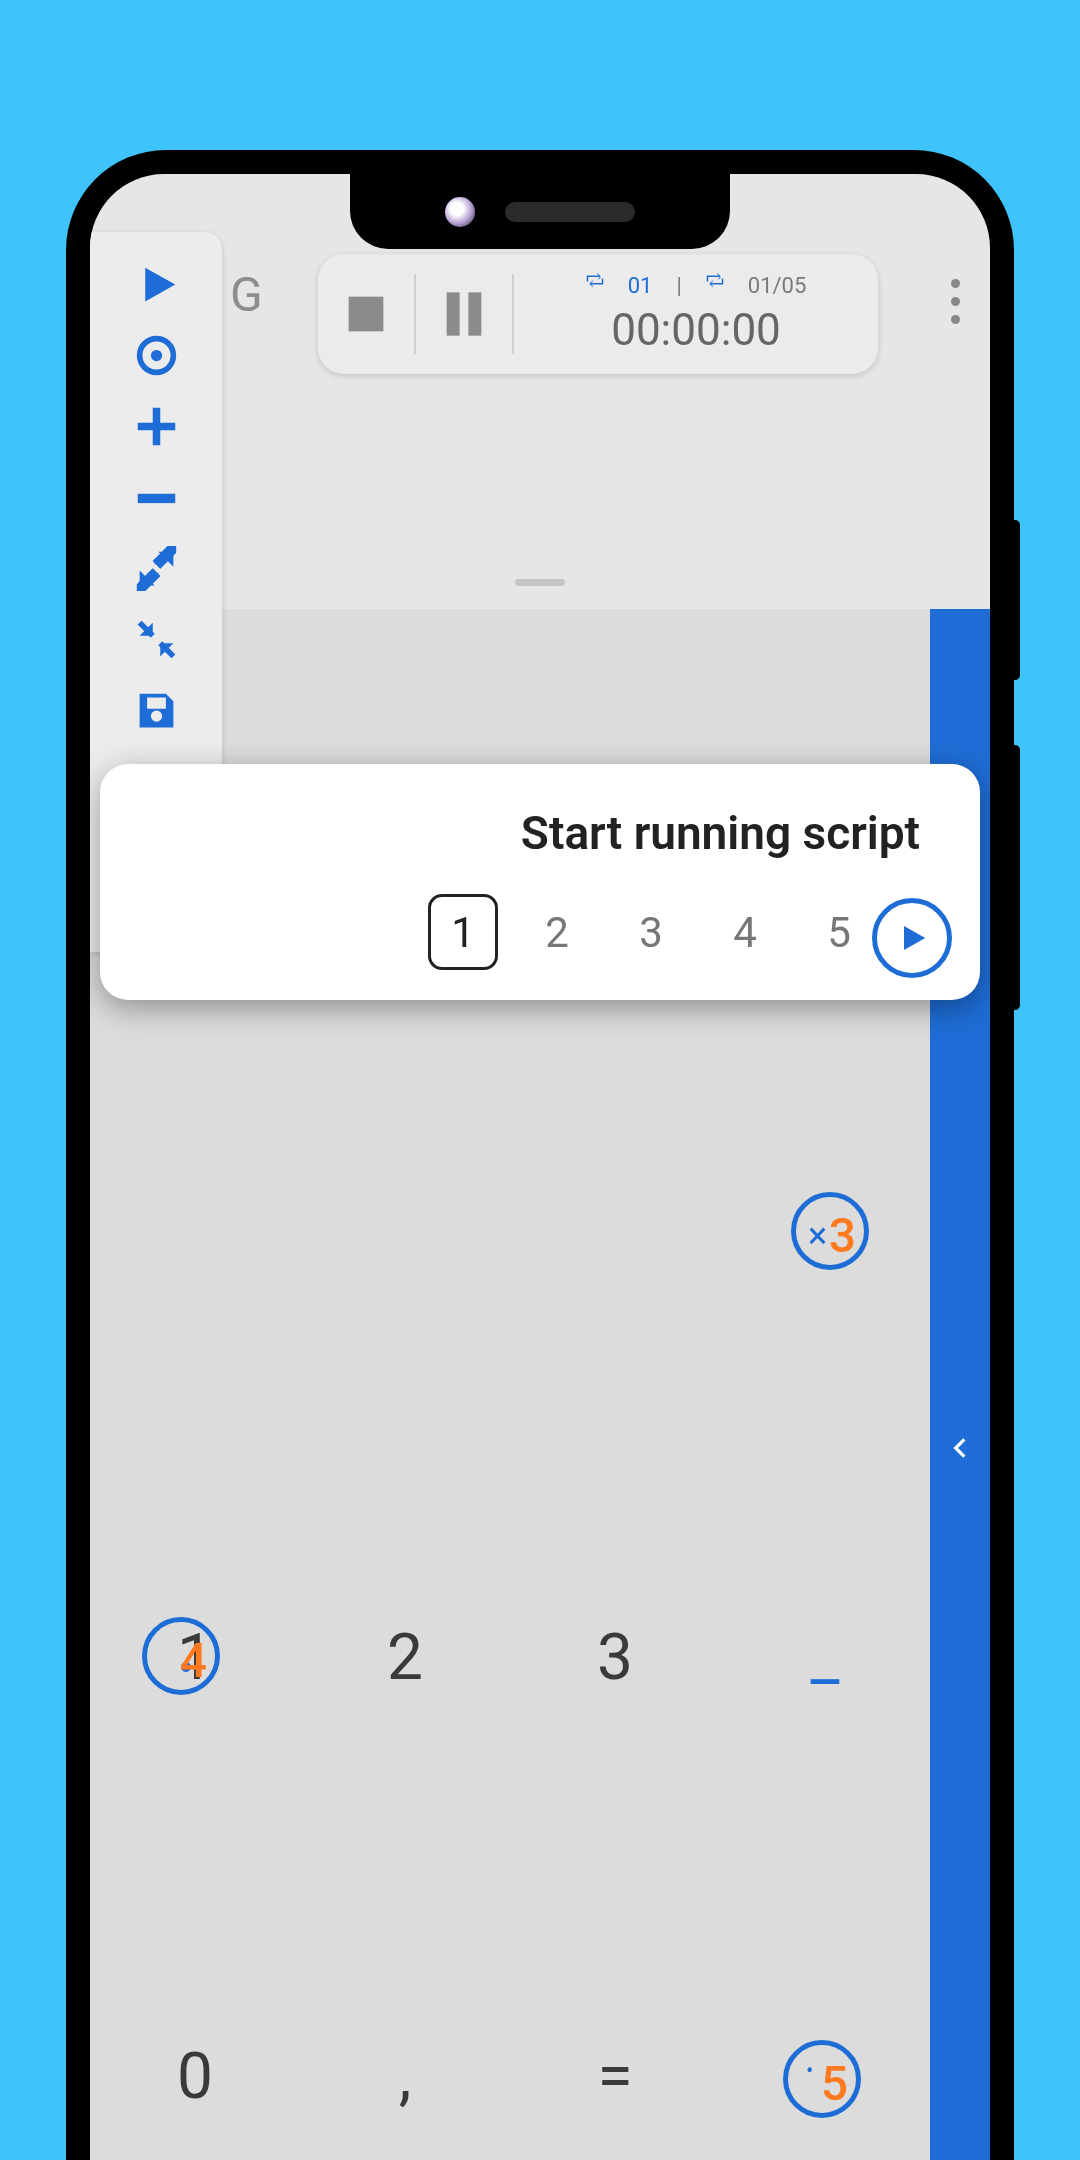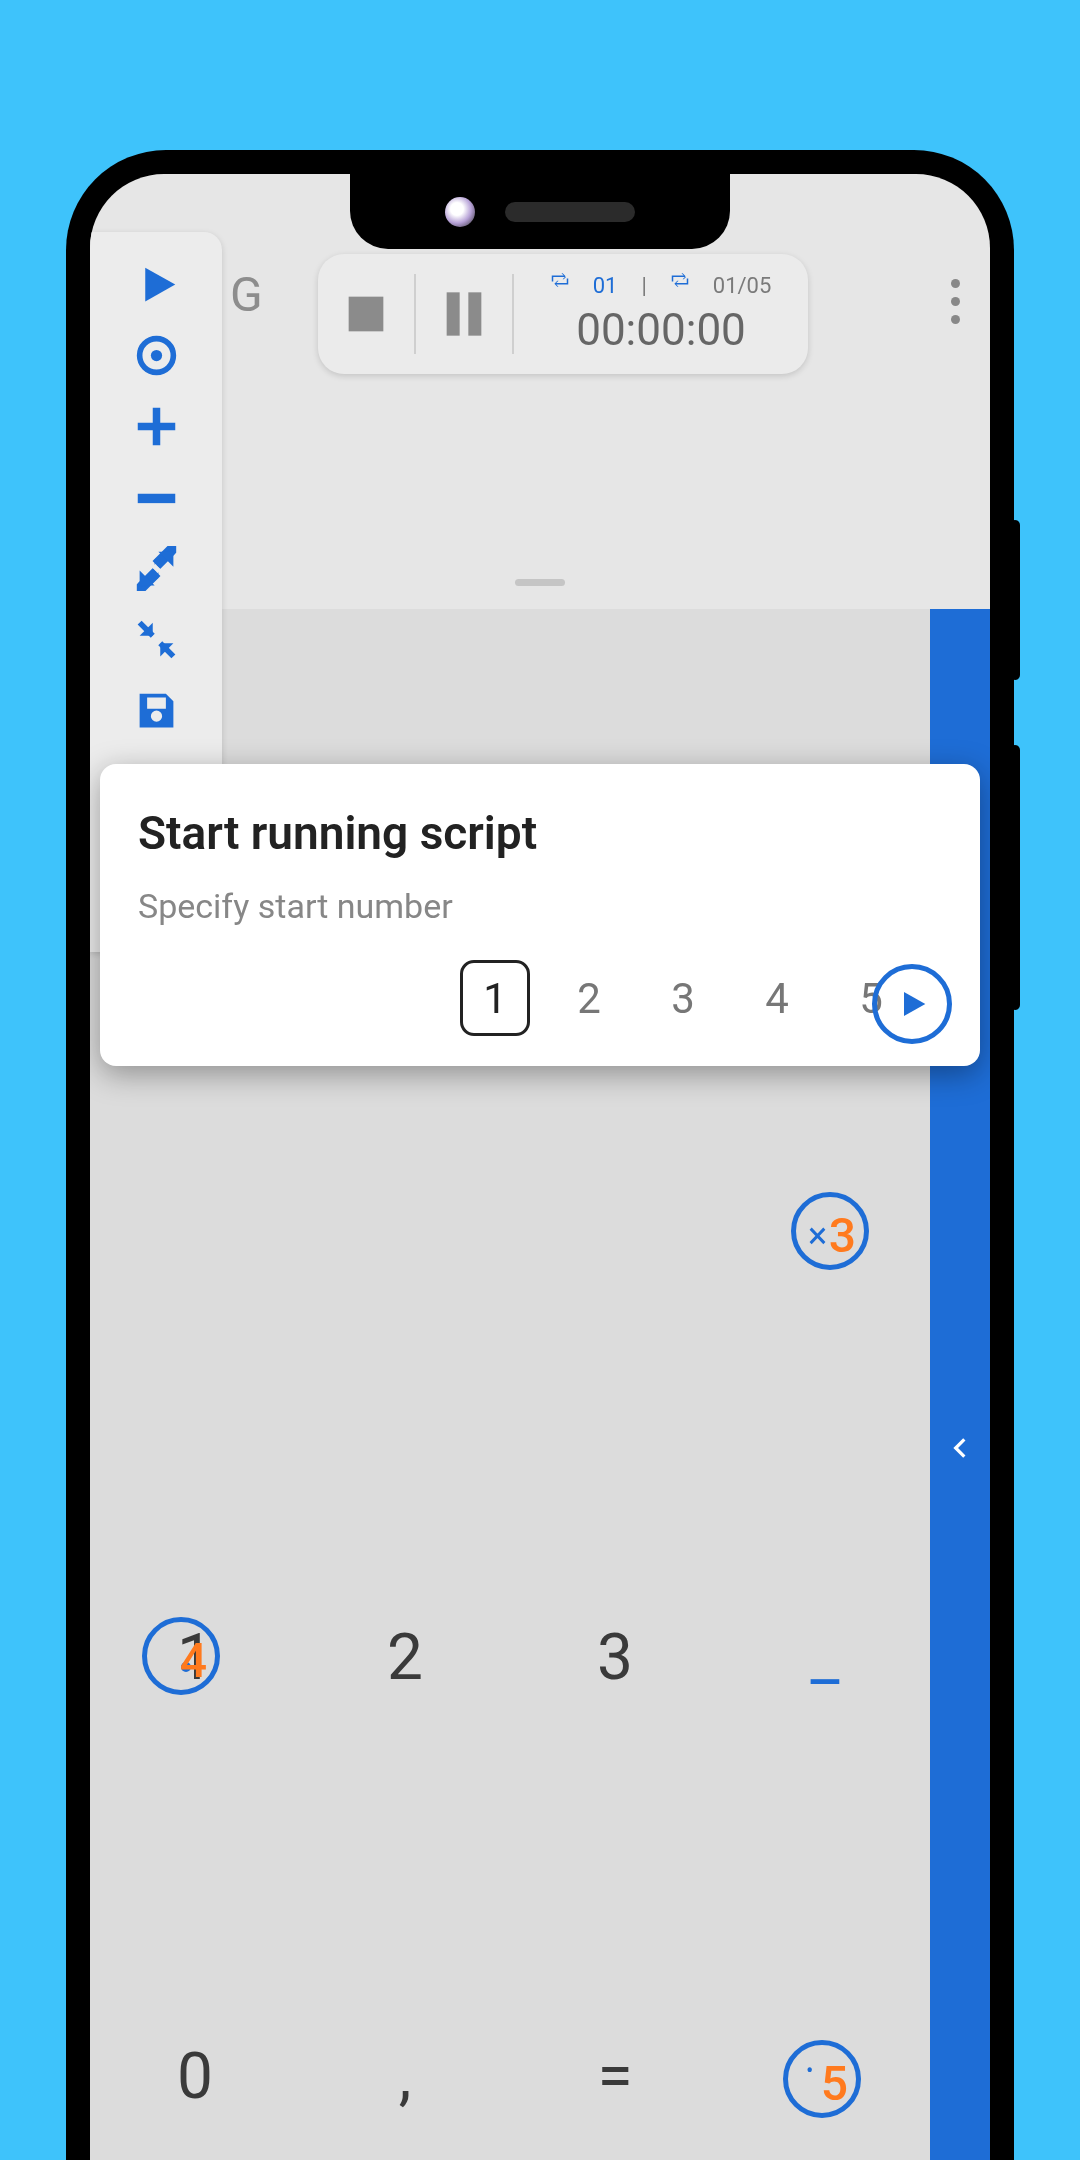--- a/index.html
+++ b/index.html
@@ -62,21 +62,21 @@
 
 .side-btn { position: absolute; right: -6px; width: 10px; background:#000; border-radius: 5px; }
 .side-btn.b1 { top: 370px; height: 160px; }
 .side-btn.b2 { top: 595px; height: 265px; }
 
 
 .top-bar {
   position: absolute;
   top: 80px;
   left: 228px;
-  width: 490px;
+  width: 560px;
   height: 120px;
   background: #ebebeb;
   border-radius: 26px;
   box-shadow: 0 2px 6px rgba(0,0,0,.15);
   display: flex;
   align-items: center;
   padding: 0 22px;
   gap: 22px;
   z-index: 3;
 }
@@ -147,24 +147,25 @@
 .mark-x { left:calc(50% - 34px); top:calc(50% - 46px); }
 .mark-1 { left:calc(50% - 53px); top:calc(50% - 40px); }
 .mark-p { left:calc(50% - 42px); top:calc(50% - 36px); }
 
 
 .dialog {
   position:absolute;
   top:590px;
   left:10px; right:10px;
   background:#fff;
-  border-radius:16px;
+  border-radius:28px;
   box-shadow:0 8px 30px rgba(0,0,0,.35);
-  padding:42px 28px 30px 38px;
+  padding:42px 60px 30px 38px;
   z-index:8;
+  text-align:right;
 }
 .dialog h2 { font-size:46px; font-weight:600; color:#222; }
 .dialog p { font-size:34px; color:#878787; margin-top:26px; }
 .num-row { display:flex; justify-content:flex-end; gap:24px; margin-top:34px; margin-right:46px; }
 .num-row .n {
   width:70px; height:76px;
   display:flex; align-items:center; justify-content:center;
   font-size:42px; color:#777;
 }
 .num-row .n.sel {
@@ -344,21 +345,20 @@
           <span class="mark mark-p">
             <span style="color:#1e6dd6;font-size:22px;position:absolute;left:18px;bottom:30px;">•</span>
             <span class="num">5</span>
           </span>
         </div>
       </div>
     </div>
 
     <div class="dialog">
       <h2>Start running script</h2>
-      <p>Specify start number</p>
       <div class="num-row">
         <span class="n sel">1</span>
         <span class="n">2</span>
         <span class="n">3</span>
         <span class="n">4</span>
         <span class="n">5</span>
       </div>
       <span class="play-fab">
         <svg viewBox="0 0 24 24">
             <path d="M6 3l16 9-16 9z" fill="#1e6dd6"></path>

